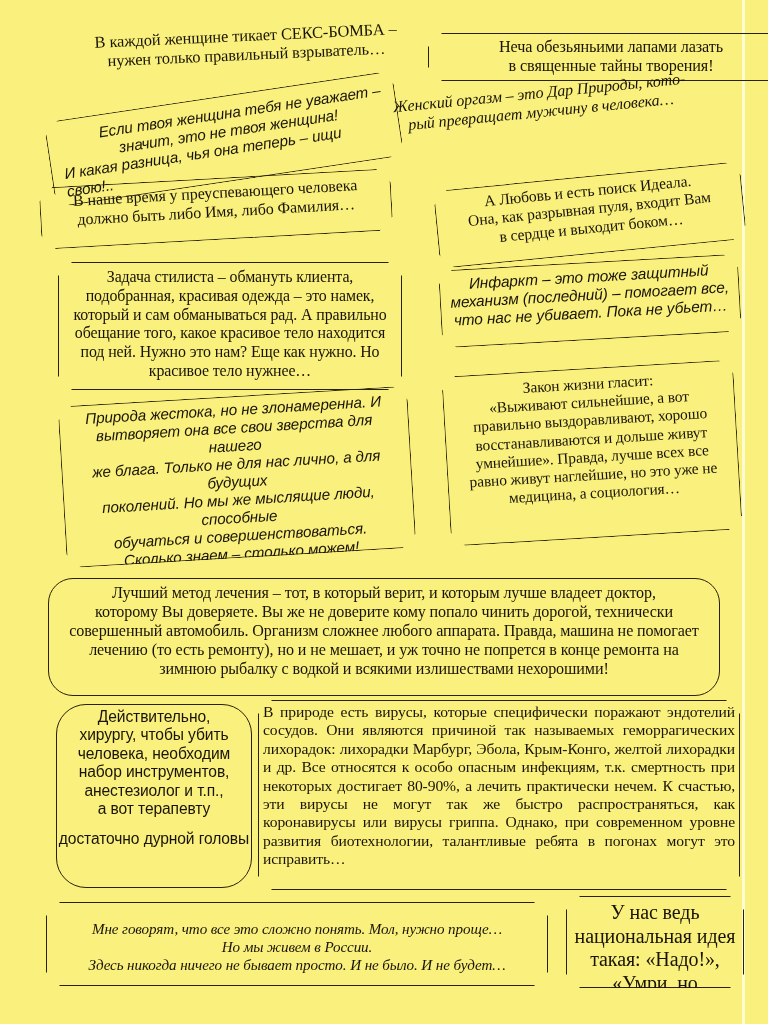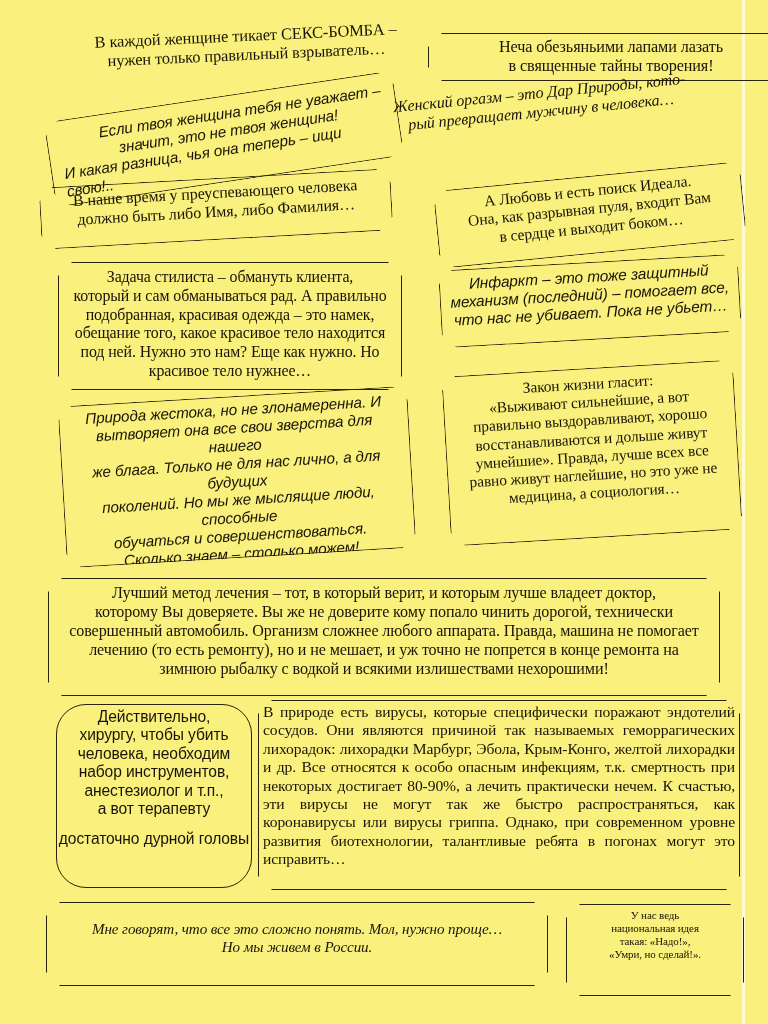--- a/index.html
+++ b/index.html
@@ -63,26 +63,26 @@
          transform: rotate(-5.6deg); }
   #q6  { left: 40px;  top: 178px; width: 352px; height: 62px; font-size: 16px; padding: 5px 10px 0;
          transform: rotate(-3.2deg); }
   #q7  { left: 58px;  top: 262px; width: 344px; height: 128px; font-size: 15.9px; padding: 5px 8px 0; }
   #q8  { left: 440px; top: 262px; width: 300px; height: 78px; font-size: 15.4px; padding: 5px 8px 0;
          transform: rotate(-3.2deg); }
   #q9  { left: 446px; top: 368px; width: 292px; height: 170px; font-size: 15.4px; padding: 6px 8px 0;
          transform: rotate(-3.4deg); }
   #q10 { left: 62px;  top: 396px; width: 350px; height: 162px; font-size: 15.2px; padding: 4px 8px 0;
          transform: rotate(-3.4deg); }
-  #q11 { left: 48px;  top: 578px; width: 672px; height: 118px; font-size: 16.1px; padding: 5px 14px 0; }
+  #q11 { left: 48px;  top: 578px; width: 672px; height: 118px; font-size: 16.1px; padding: 5px 14px 0; border-radius: 25px; }
   #q12 { left: 56px;  top: 704px; width: 196px; height: 184px; font-size: 15.6px; padding: 3px 2px 0; border-radius: 30px; }
   #q13 { left: 258px; top: 700px; width: 482px; height: 190px; font-size: 15.6px; padding: 2px 4px 0;
          text-align: justify; }
   #q14 { left: 46px;  top: 902px; width: 502px; height: 84px; font-size: 15.1px; padding: 18px 10px 0; }
-  #q15 { left: 566px; top: 896px; width: 178px; height: 92px; font-size: 11px; padding: 4px 4px 0; margin-top: 8px; }
+  #q15 { left: 566px; top: 896px; width: 178px; height: 92px; font-size: 20px; padding: 4px 4px 0; }
 
   .ln { display: block; }
   #q13 p { margin: 0; }
 </style>
 </head>
 <body>
 
 <div id="page">
 
   <div id="gutter"></div>
@@ -114,22 +114,22 @@
     <span class="ln">в сердце и выходит боком…</span>
   </div>
 
   <div class="quote boxed serif" id="q6">
     <span class="ln">В наше время у преуспевающего человека</span>
     <span class="ln">должно быть либо Имя, либо Фамилия…</span>
   </div>
 
   <div class="quote boxed serif" id="q7">
     <span class="ln">Задача стилиста – обмануть клиента,</span>
+    <span class="ln">подобранная, красивая одежда – это намек,</span>
     <span class="ln">который и сам обманываться рад. А правильно</span>
-    <span class="ln">подобранная, красивая одежда – это намек,</span>
     <span class="ln">обещание того, какое красивое тело находится</span>
     <span class="ln">под ней. Нужно это нам? Еще как нужно. Но</span>
     <span class="ln">красивое тело нужнее…</span>
   </div>
 
   <div class="quote boxed sans ital" id="q8">
     <span class="ln">Инфаркт – это тоже защитный</span>
     <span class="ln">механизм (последний) – помогает все,</span>
     <span class="ln">что нас не убивает. Пока не убьет…</span>
   </div>
@@ -172,20 +172,21 @@
     <span class="ln" style="margin:12px -14px">достаточно дурной головы</span>
   </div>
 
   <div class="quote boxed serif" id="q13">
     <p>В природе есть вирусы, которые специфически поражают эндотелий сосудов. Они являются причиной так называемых геморрагических лихорадок: лихорадки Марбург, Эбола, Крым-Конго, желтой лихорадки и др. Все относятся к особо опасным инфекциям, т.к. смертность при некоторых достигает 80-90%, а лечить практически нечем. К счастью, эти вирусы не могут так же быстро распространяться, как коронавирусы или вирусы гриппа. Однако, при современном уровне развития биотехнологии, талантливые ребята в погонах могут это исправить…</p>
   </div>
 
   <div class="quote boxed serif ital" id="q14">
     <span class="ln">Мне говорят, что все это сложно понять. Мол, нужно проще…</span>
     <span class="ln">Но мы живем в России.</span>
+    <span class="ln">Здесь никогда ничего не бывает просто. И не было. И не будет…</span>
   </div>
 
   <div class="quote boxed serif" id="q15">
     <span class="ln">У нас ведь</span>
     <span class="ln">национальная идея</span>
     <span class="ln">такая: «Надо!»,</span>
     <span class="ln">«Умри, но сделай!».</span>
   </div>
 
 </div>

